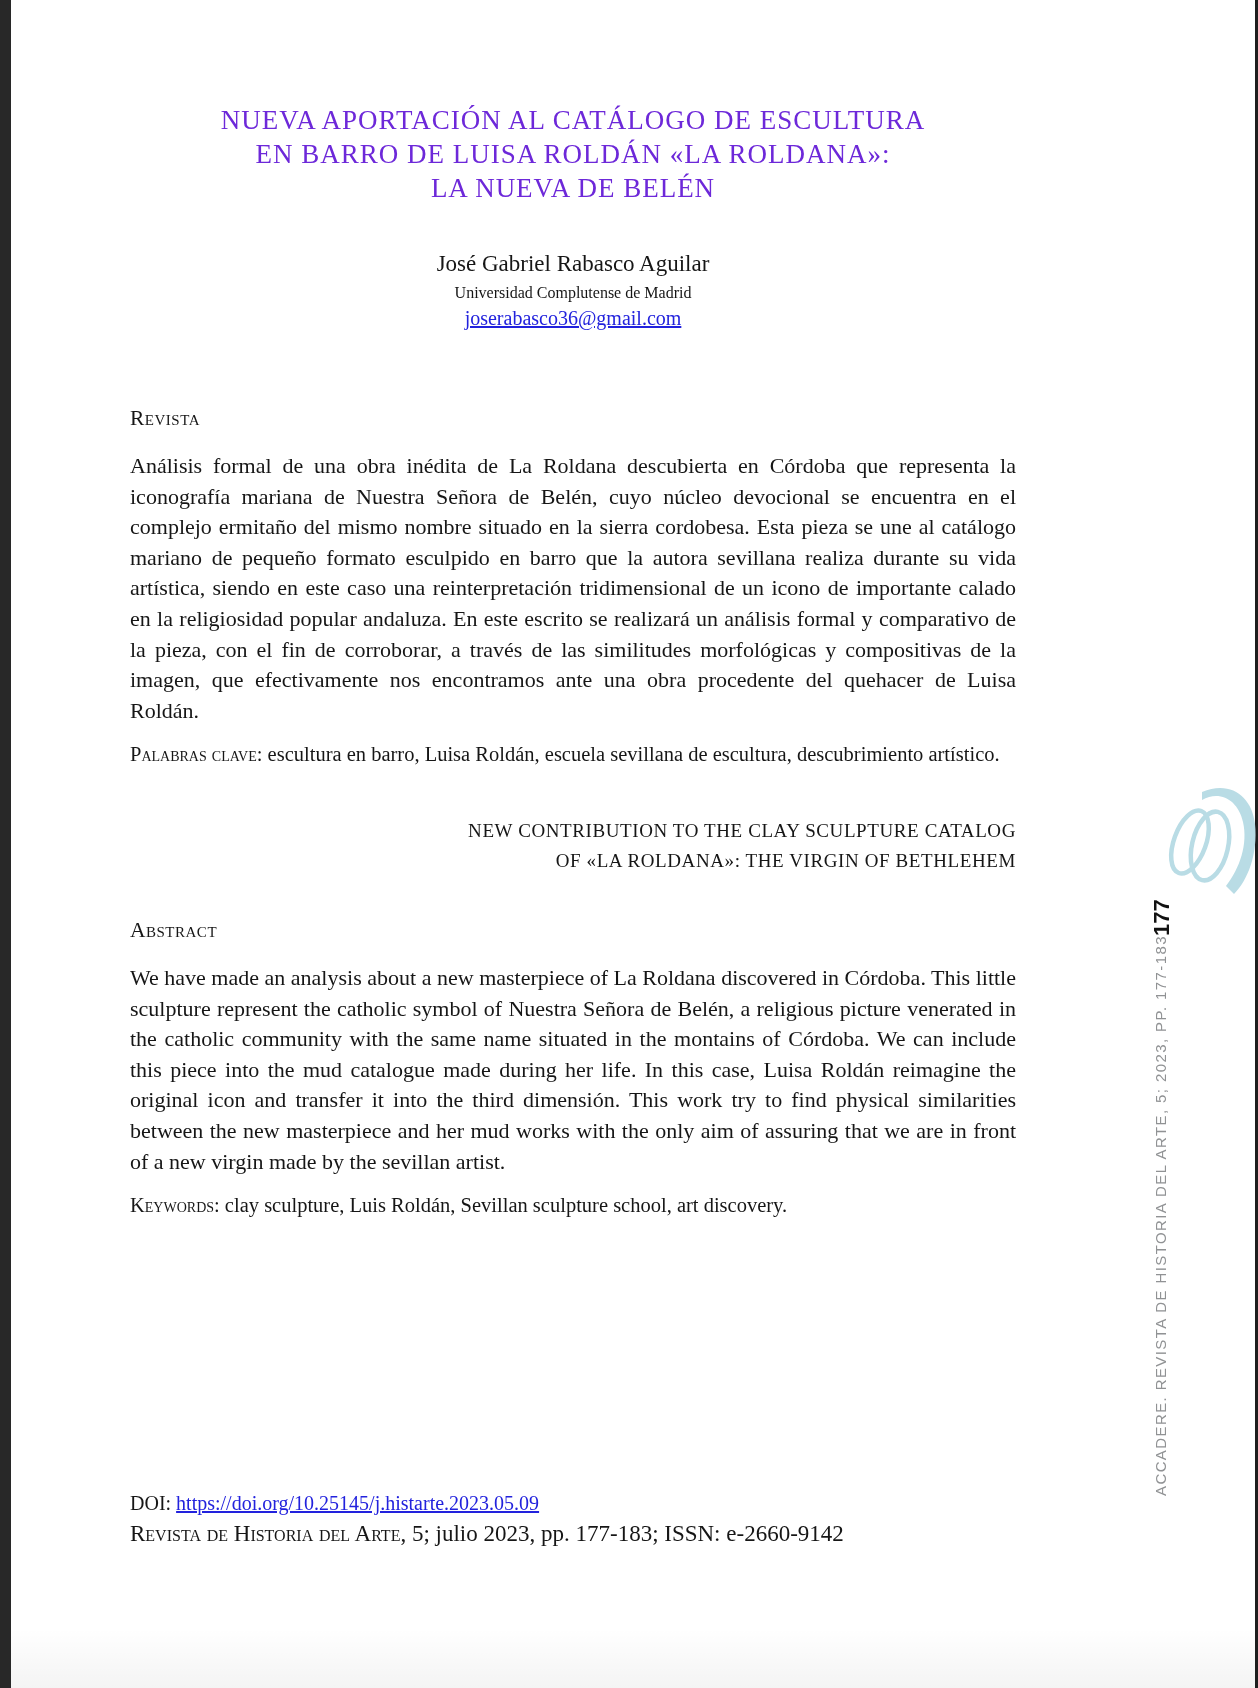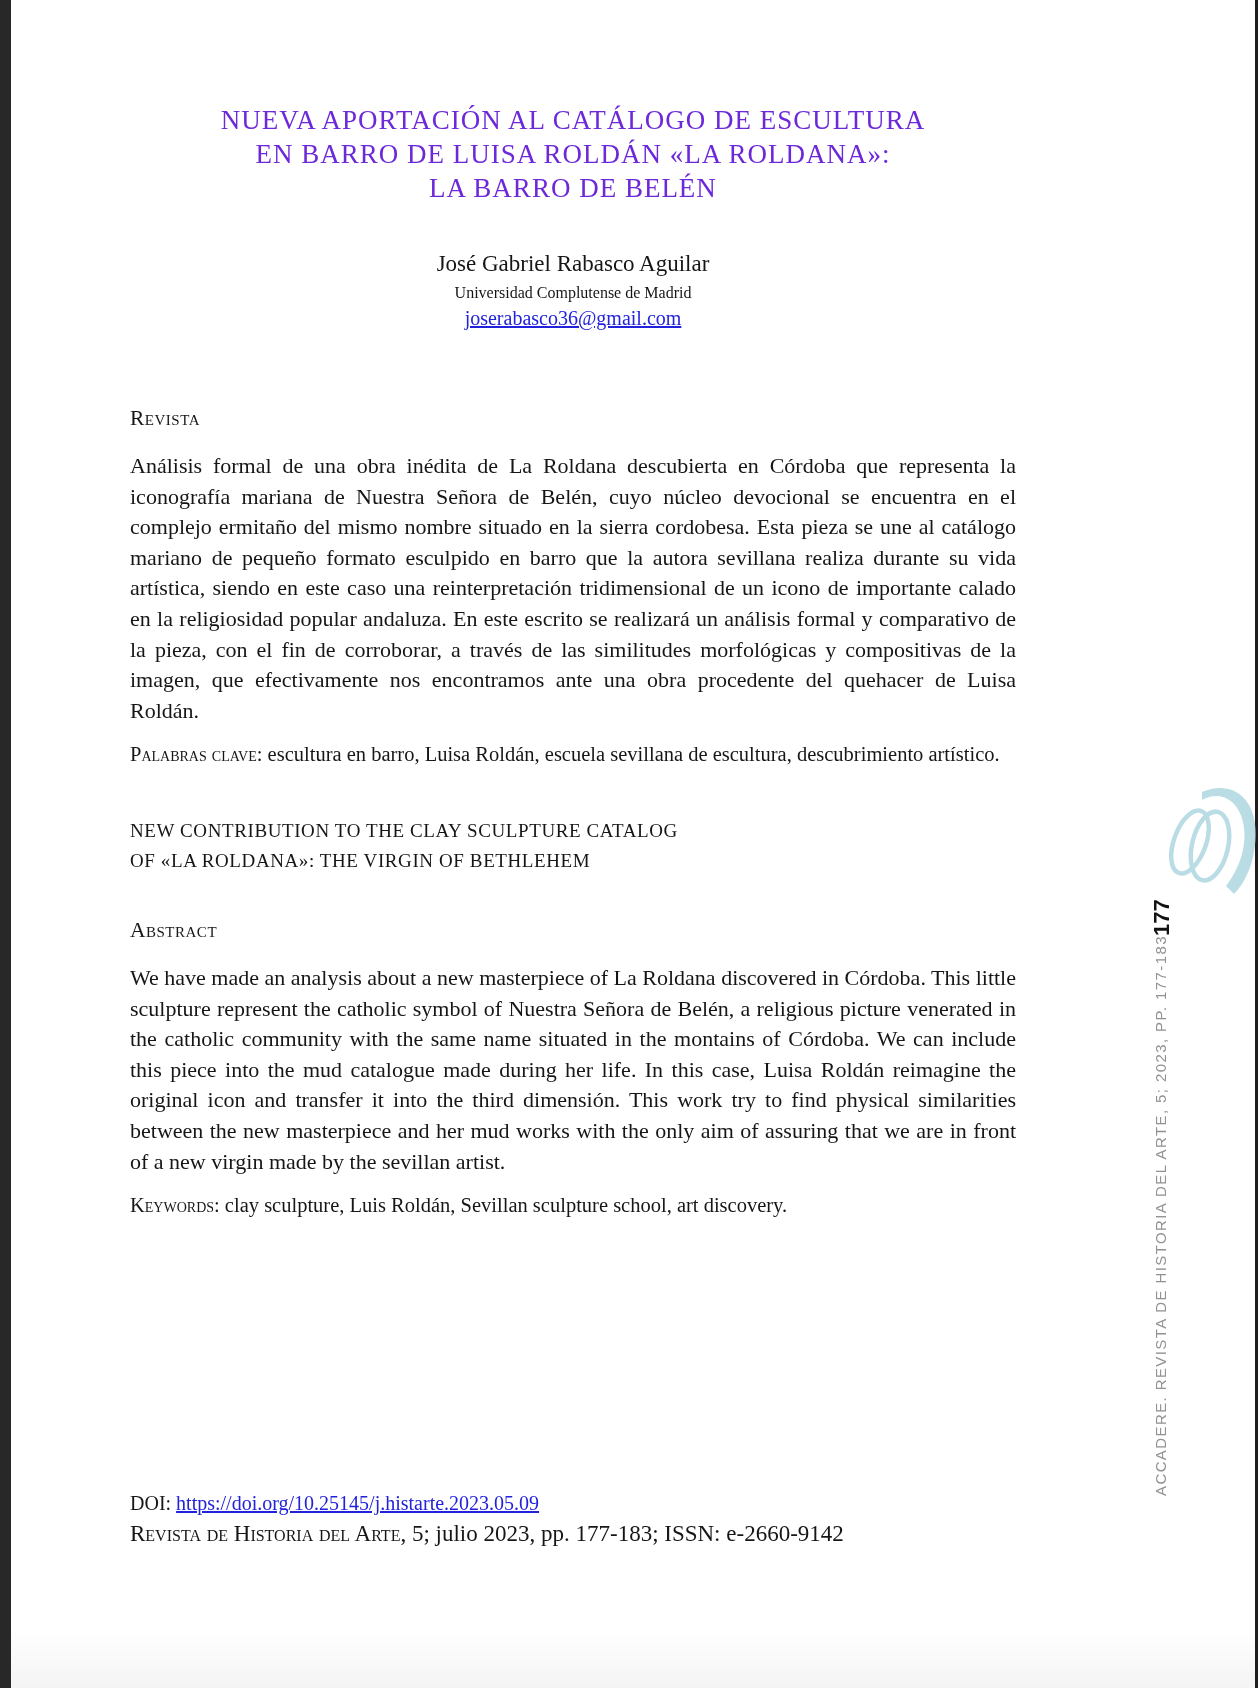--- a/index.html
+++ b/index.html
@@ -28,21 +28,21 @@
   .sc { font-variant:small-caps; }
   .section-heading {
     margin-top:76px; font-size:21.5px; font-variant:small-caps; letter-spacing:0.5px;
   }
   .body-par {
     margin:20px 0 0 0; text-align:justify; font-size:22px; line-height:30.6px;
   }
   .kw-par {
     margin:13px 0 0 0; text-align:justify; font-size:20.5px; line-height:30.6px;
   }
-  .en-title-block { margin-top:46px; text-align:left; }
+  .en-title-block { margin-top:46px; text-align:right; }
   .en-title-line { font-size:19px; line-height:30px; letter-spacing:0.6px; }
   .footer {
     position:absolute; left:130px; top:1492px; width:886px; text-align:left;
   }
   .doi-line { font-size:20px; }
   .journal-line { margin-top:6px; font-size:23px; }
   
   .running-title {
     position:absolute; left:1152px; top:935px; height:630px; width:26px;
     writing-mode:vertical-rl; transform:rotate(180deg); text-align:end;
@@ -69,21 +69,21 @@
 <div class="page">
 
   <div class="edge-left"></div>
   <div class="edge-right"></div>
 
   <div class="content">
 
     <div class="title-block">
       <div class="title-line">NUEVA APORTACIÓN AL CATÁLOGO DE ESCULTURA</div>
       <div class="title-line">EN BARRO DE LUISA ROLDÁN «LA ROLDANA»:</div>
-      <div class="title-line">LA BARRO DE BELÉN</div>
+      <div class="title-line">LA NUEVA DE BELÉN</div>
     </div>
 
     <div class="author-block">
       <div class="author-name">José Gabriel Rabasco Aguilar</div>
       <div class="affiliation">Universidad Complutense de Madrid</div>
       <div class="email">
         <a class="link">joserabasco36@gmail.com</a>
       </div>
     </div>
 

